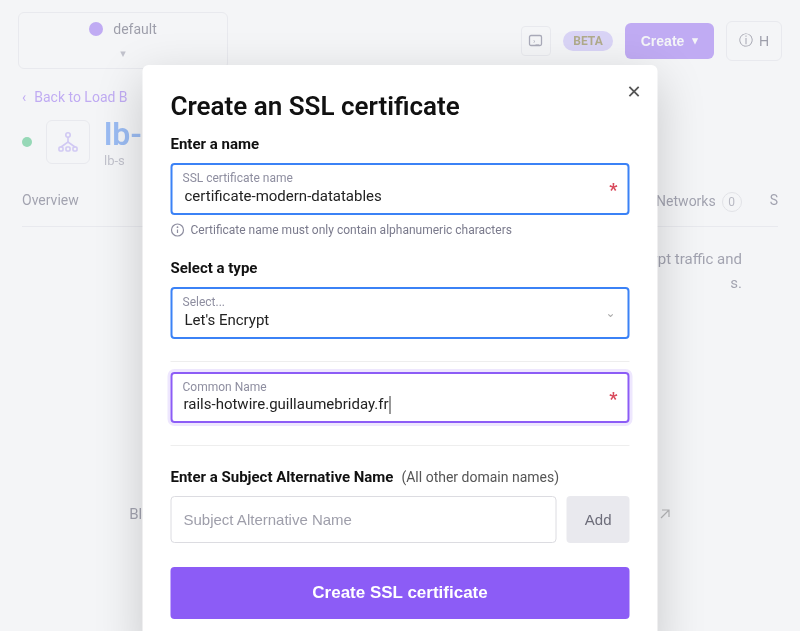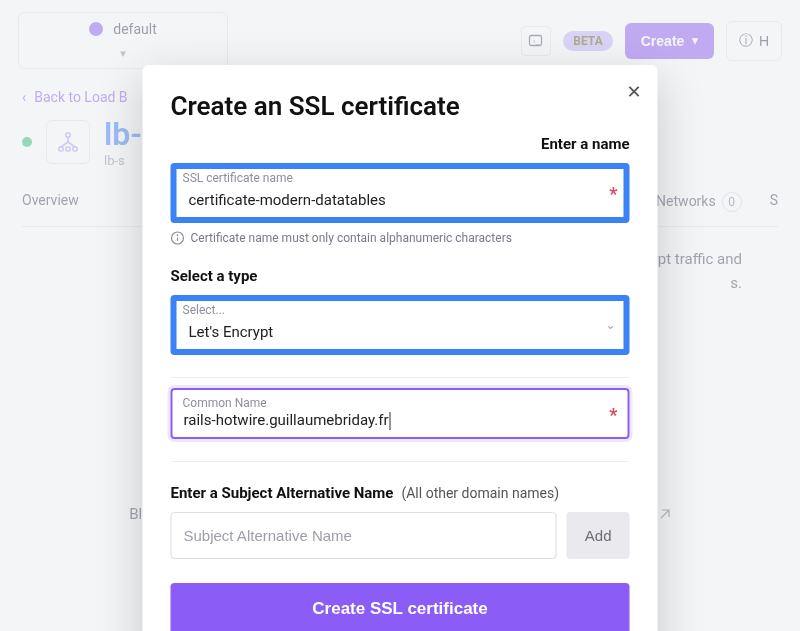--- a/index.html
+++ b/index.html
@@ -59,26 +59,26 @@
     
     .overlay{position:absolute;inset:0;background:rgba(235,236,241,0.55);}
     .modal{
       position:absolute;left:50%;top:65px;transform:translateX(-50%);
       width:515px;background:#fff;border-radius:6px;box-shadow:0 14px 48px rgba(0,0,0,.18);
       padding:26px 28px 34px;
     }
     .modal h1{font-size:26px;font-weight:600;color:#111;}
     .close-btn{position:absolute;top:16px;right:16px;background:none;border:none;font-size:18px;color:#555;cursor:pointer;}
     .section-label{font-weight:700;font-size:15px;margin-top:22px;color:#111;}
-    .section-label.first{margin-top:14px;text-align:right;}
+    .section-label.first{margin-top:14px;}
     .section-label .hint{font-weight:400;color:#555;font-size:14px;margin-left:8px;}
     .field-wrap{position:relative;margin-top:10px;}
     .inner-label{position:absolute;top:8px;left:12px;font-size:12px;color:#8e8ea0;}
     .text-input{
-      width:100%;border:6px solid #3b82f6;border-radius:4px;
+      width:100%;border:2px solid #3b82f6;border-radius:4px;
       padding:22px 30px 8px 12px;font-size:15px;color:#222;
     }
     .text-input.focused{border:2px solid #8c5cf6;box-shadow:0 0 0 3px rgba(140,92,246,.15);padding:21px 29px 7px 11px;}
     .req-star{position:absolute;right:12px;top:50%;transform:translateY(-50%);color:#d94a5c;font-size:18px;font-weight:bold;}
     .helper{color:#7a7a8c;font-size:12px;margin-top:8px;display:flex;align-items:center;gap:6px;}
     .select-wrap{position:relative;margin-top:10px;}
     .select-chev{position:absolute;right:14px;top:50%;transform:translateY(-50%);color:#aaa;font-size:12px;}
     .divider{border:none;border-top:1px solid #eee;margin:22px 0 0;}
     .san-row{display:flex;gap:10px;margin-top:10px;}
     .san-input{flex:1;border:1px solid #dcdce1;border-radius:4px;padding:14px 12px;font-size:15px;color:#222;}

